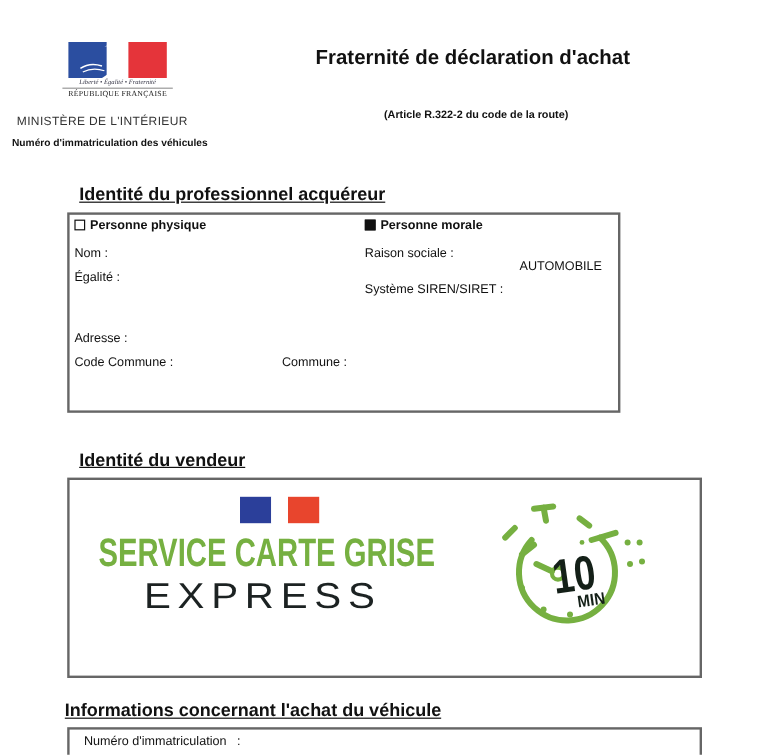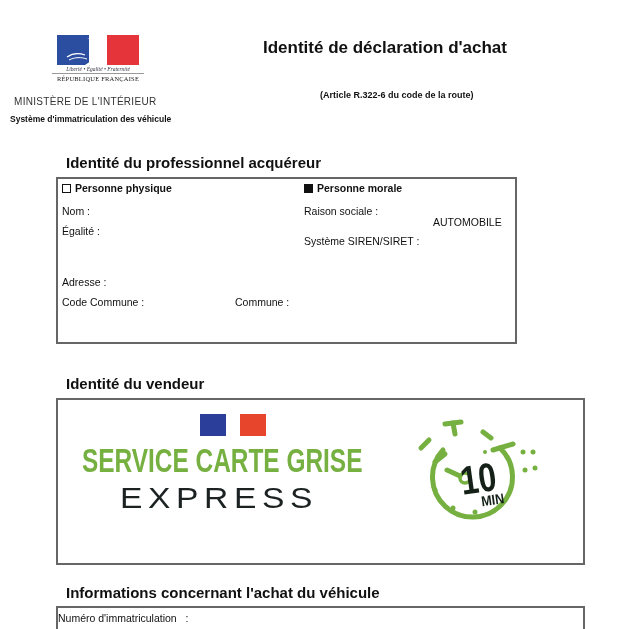--- a/index.html
+++ b/index.html
@@ -9,21 +9,21 @@
   .flag { position: absolute; left: 57px; top: 35px; width: 82px; height: 30px; }
   .flag .b { position: absolute; left: 0; top: 0; width: 32px; height: 30px; background: #2b4ea0; }
   .flag .w { position: absolute; left: 32px; top: 0; width: 18px; height: 30px; background: #fff; }
   .flag .r { position: absolute; left: 50px; top: 0; width: 32px; height: 30px; background: #e5343a; }
   .motto { left: 52px; top: 66px; width: 92px; text-align: center; font-family: "Liberation Serif", serif; font-style: italic; font-size: 5.5px; color: #334; border-bottom: 0.5px solid #999; padding-bottom: 1px; }
   .republique { left: 52px; top: 75px; width: 92px; text-align: center; font-family: "Liberation Serif", serif; font-size: 6.5px; letter-spacing: 0.2px; color: #222; }
   .ministere { left: 14px; top: 96px; width: 170px; text-align: left; font-size: 10px; color: #333; letter-spacing: 0.3px; }
   .systeme { left: 10px; top: 114px; font-size: 8.5px; font-weight: bold; color: #111; }
   .doc-title { left: 263px; top: 38px; font-size: 17px; font-weight: bold; }
   .doc-sub { left: 320px; top: 90px; font-size: 9px; font-weight: bold; }
-  .sec-title { font-size: 15px; font-weight: bold; }
+  .sec-title { font-size: 15px; font-weight: bold; text-decoration: underline; }
   .box { position: absolute; border: 2px solid #666; box-sizing: border-box; background: #fff; }
   .lbl { position: absolute; font-size: 10.5px; color: #111; white-space: nowrap; }
   .bold { font-weight: bold; }
   .cb { display: inline-block; width: 9px; height: 9px; border: 1px solid #111; box-sizing: border-box; margin-right: 4px; vertical-align: -1px; }
   .cb.filled { background: #111; }
   .logo-text1 { position: absolute; left: 82px; top: 442px; font-family: "Liberation Sans Narrow", "Liberation Sans", sans-serif; font-size: 33px; font-weight: bold; color: #76b041; letter-spacing: 0px; transform: scaleX(0.74); transform-origin: left top; white-space: nowrap; }
   .logo-text2 { position: absolute; left: 120px; top: 481px; font-size: 30px; color: #1c2222; letter-spacing: 5px; font-weight: normal; white-space: nowrap; transform: scaleX(1.12); transform-origin: left top; }
   .mini-flag { position: absolute; left: 200px; top: 414px; width: 66px; height: 22px; }
   .mini-flag .b { position: absolute; left: 0; top: 0; width: 26px; height: 22px; background: #2b3f9a; }
   .mini-flag .w { position: absolute; left: 26px; top: 0; width: 14px; height: 22px; background: #fff; }
@@ -38,23 +38,23 @@
     <div class="r"></div>
   <svg width="82" height="30" style="position:absolute;left:0;top:0">
     <path d="M30 4 C40 2 46 8 44 14 C46 17 44 19 42 19 C44 22 40 26 34 26 L28 30 L40 30 C48 26 50 18 48 12 C48 6 42 0 34 2 Z" fill="#fff"></path>
     <path d="M10 22 C16 18 22 18 28 20" stroke="#fff" stroke-width="1.2" fill="none"></path>
     <path d="M12 25 C18 22 24 22 30 24" stroke="#fff" stroke-width="1" fill="none"></path>
   </svg>
 </div>
 <div class="abs motto">Liberté • Égalité • Fraternité</div>
 <div class="abs republique">RÉPUBLIQUE FRANÇAISE</div>
 <div class="abs ministere">MINISTÈRE DE L'INTÉRIEUR</div>
-<div class="abs systeme">Système d'immatriculation des véhicule</div>
-<div class="abs doc-title">Identité de déclaration d'achat</div>
-<div class="abs doc-sub">(Article R.322-6 du code de la route)</div>
+<div class="abs systeme">Numéro d'immatriculation des véhicules</div>
+<div class="abs doc-title">Fraternité de déclaration d'achat</div>
+<div class="abs doc-sub">(Article R.322-2 du code de la route)</div>
 
 <div class="abs sec-title" style="left:66px;top:154px;">Identité du professionnel acquéreur</div>
 <div class="box" style="left:56px;top:177px;width:461px;height:167px;">
   <div class="lbl bold" style="left:4px;top:3px;">
     <span class="cb"></span><span>Personne physique</span>
   </div>
   <div class="lbl bold" style="left:246px;top:3px;">
     <span class="cb filled"></span><span>Personne morale</span>
   </div>
   <div class="lbl" style="left:4px;top:26px;">Nom :</div>
@@ -97,16 +97,16 @@
     <circle cx="118" cy="42" r="2.5"></circle>
       <circle cx="128" cy="42" r="2.5"></circle>
     <circle cx="120" cy="60" r="2.5"></circle>
       <circle cx="130" cy="58" r="2.5"></circle>
     <circle cx="80" cy="42" r="2"></circle>
   </g>
   <text x="68" y="80" font-family="Liberation Sans, sans-serif" font-weight="bold" font-size="40" fill="#142018" transform="rotate(-8 90 60) scale(0.8 1)">10</text>
   <text x="80" y="94" font-family="Liberation Sans, sans-serif" font-weight="bold" font-size="14" fill="#142018" transform="rotate(-8 90 60) scale(0.9 1)">MIN</text>
 </svg>
 
-<div class="abs sec-title" style="left:66px;top:584px;">Informations concernant l'achat du véhicule</div>
+<div class="abs sec-title" style="left:54px;top:584px;">Informations concernant l'achat du véhicule</div>
 <div class="box" style="left:56px;top:606px;width:529px;height:40px;">
-  <div class="lbl" style="left:0;top:4px;white-space:pre;">Numéro d'immatriculation   :</div>
+  <div class="lbl" style="left:12px;top:4px;white-space:pre;">Numéro d'immatriculation   :</div>
 </div>
 
 </body></html>

